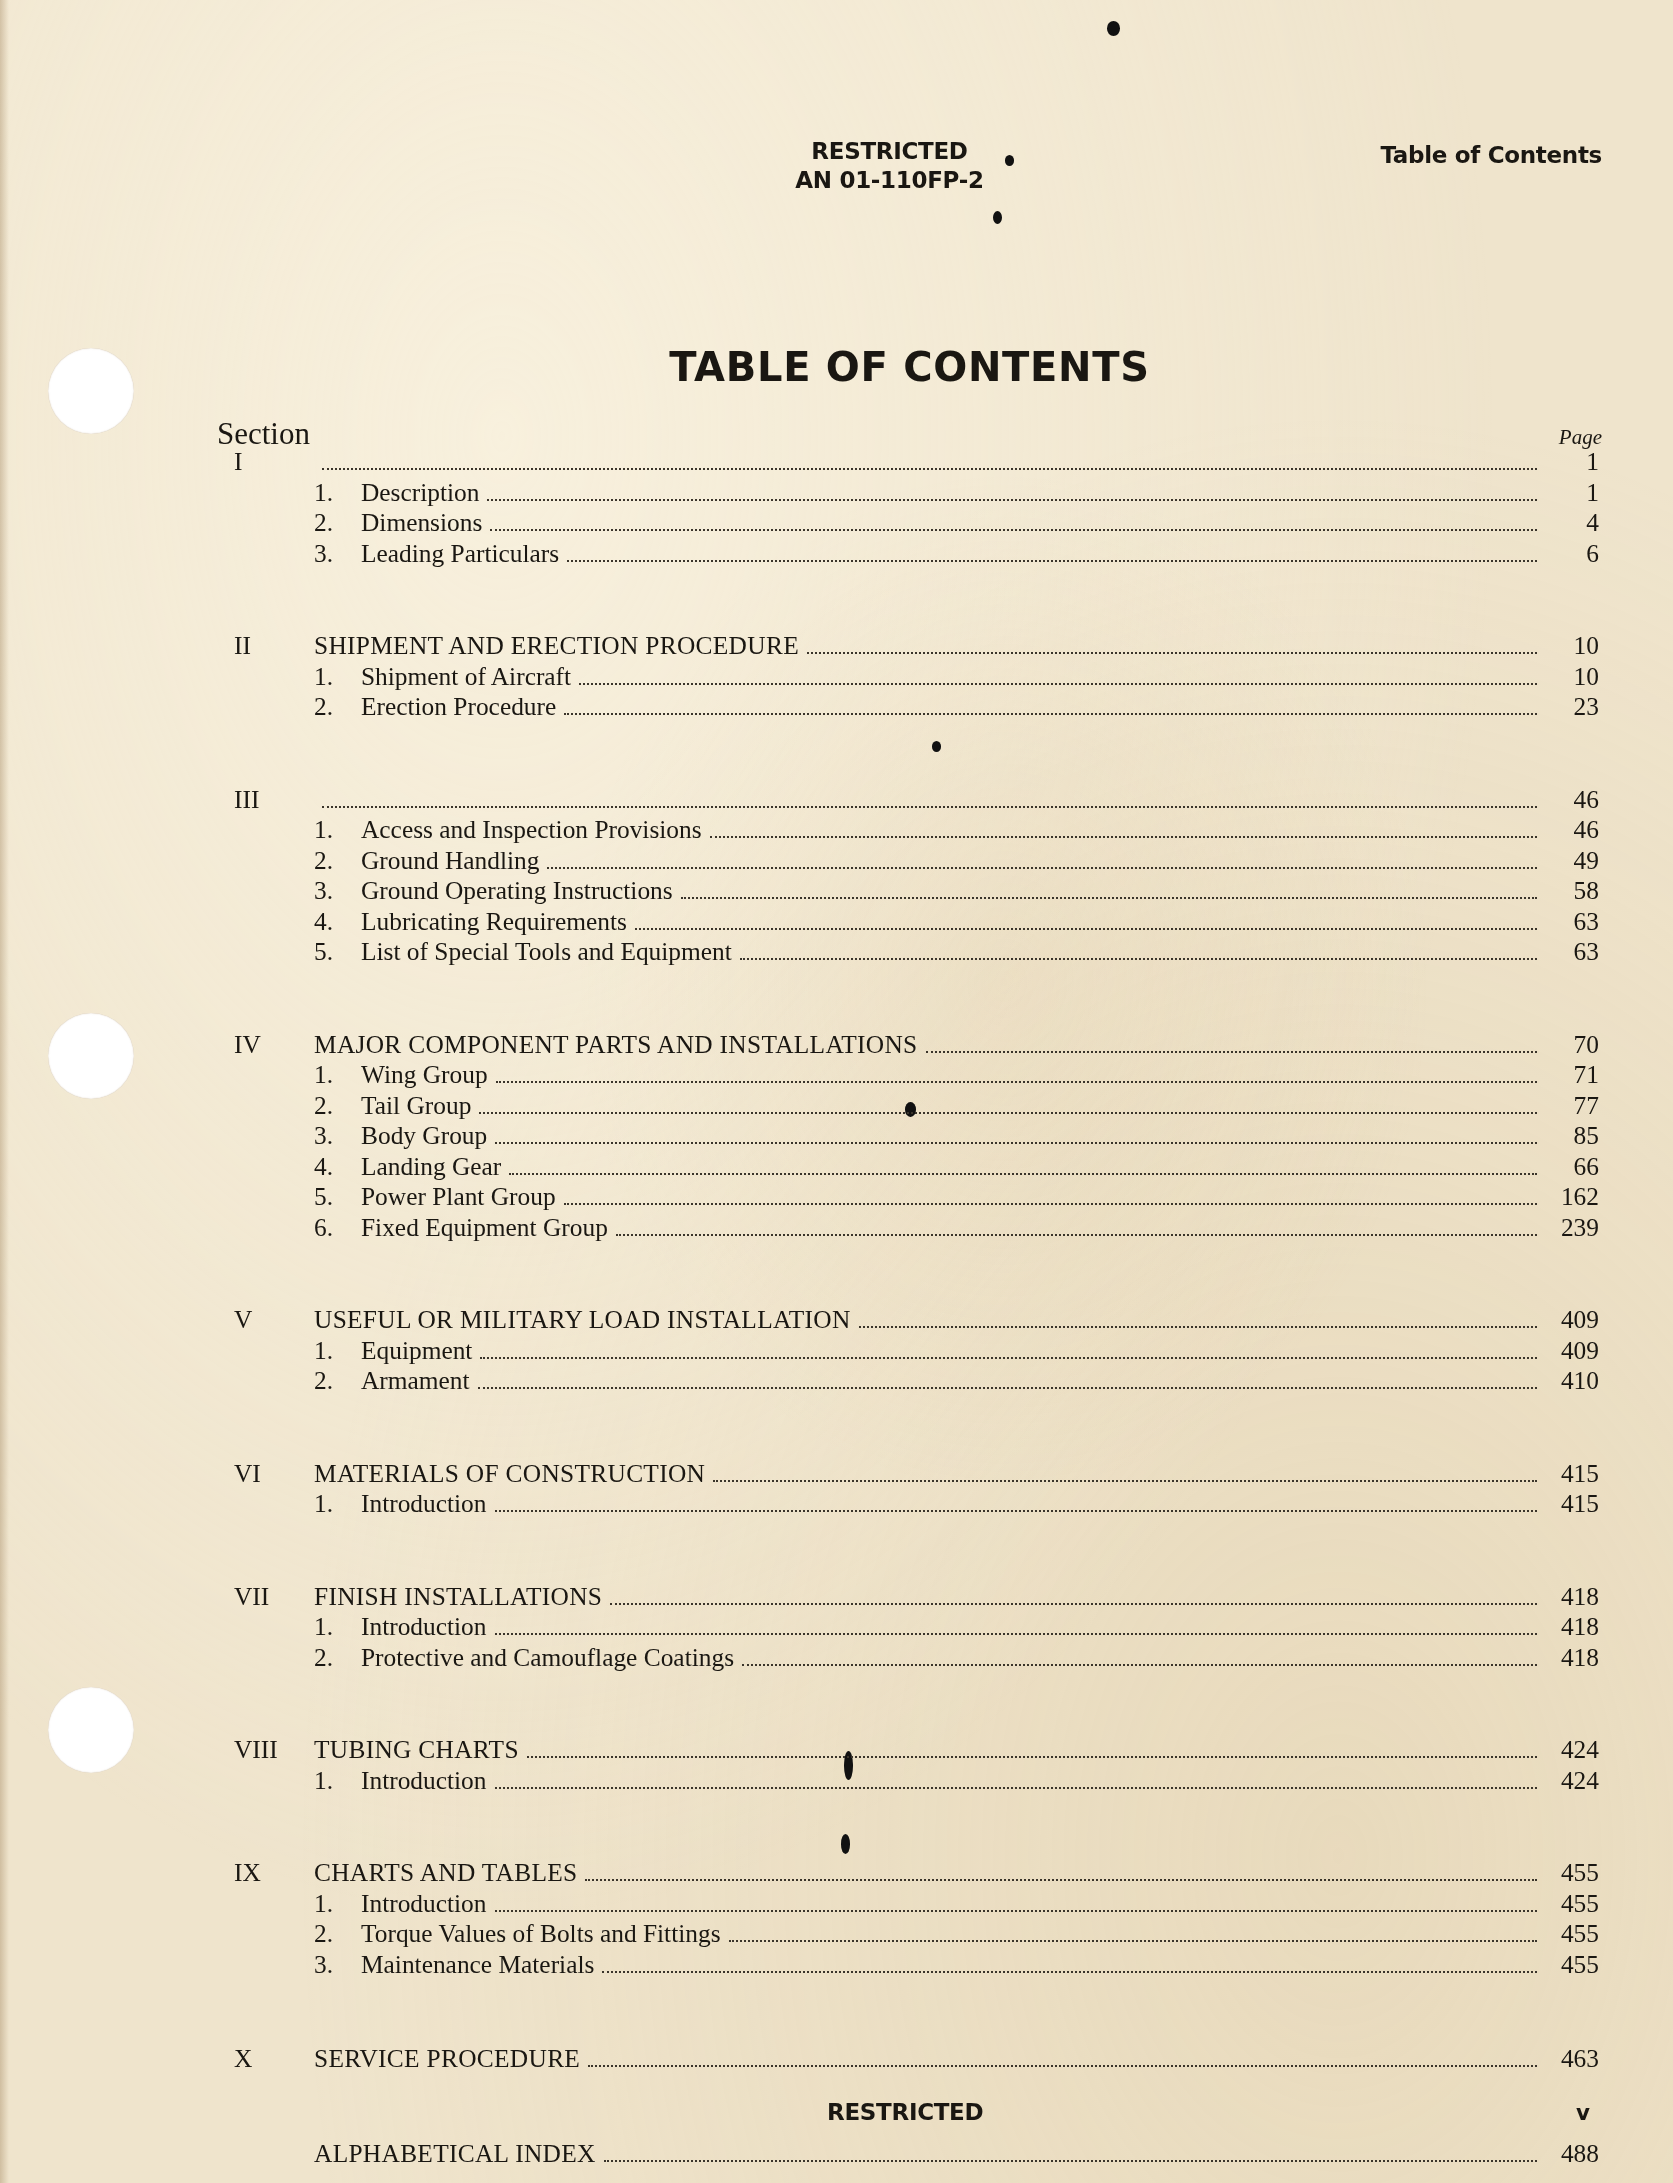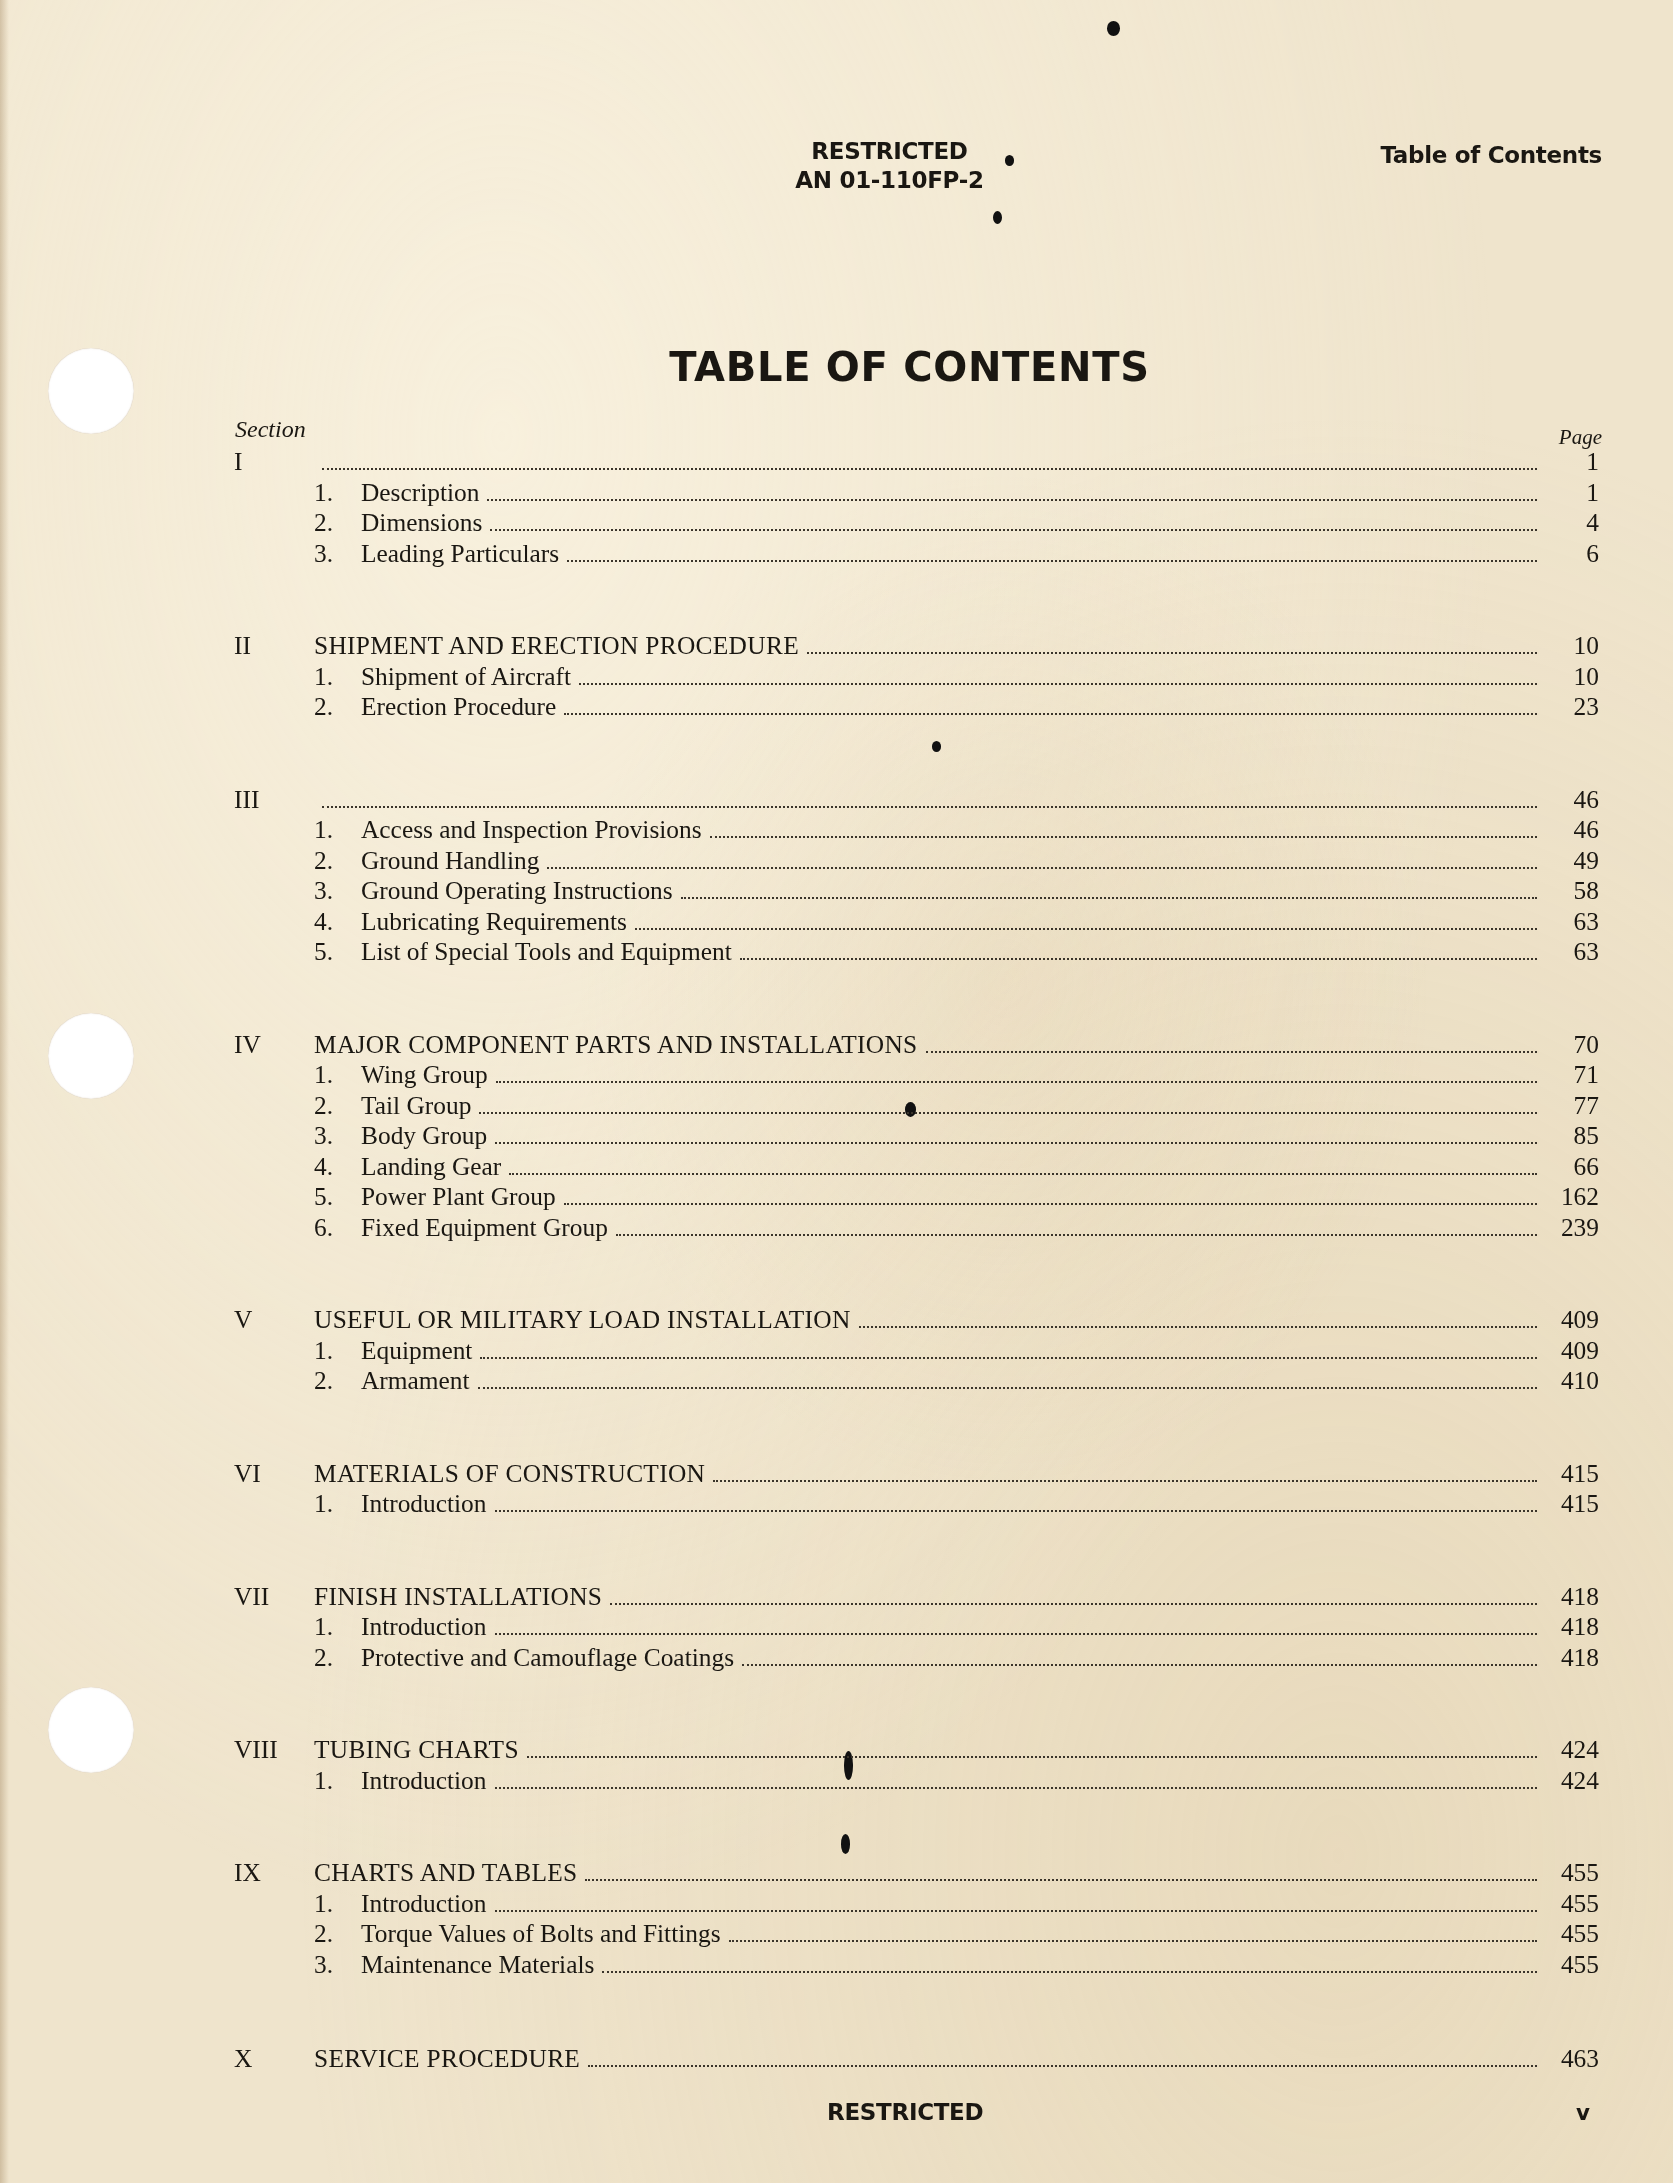--- a/index.html
+++ b/index.html
@@ -19,21 +19,21 @@
     background: #ffffff; box-shadow: inset 0 0 1.3px rgba(160,130,90,0.6); }
   .hdr-center { position: absolute; left: 769px; top: 137px; width: 241px; text-align: center;
     font-family: "DejaVu Sans", "Liberation Sans", sans-serif; font-weight: bold; font-size: 23px;
     line-height: 29px; letter-spacing: -0.3px; }
   .hdr-right { position: absolute; right: 72px; top: 142px;
     font-family: "DejaVu Sans", "Liberation Sans", sans-serif; font-weight: bold; font-size: 23px; letter-spacing: -0.3px; }
   .dot { position: absolute; background: #111; border-radius: 50%; }
   .page-title { position: absolute; left: 0; width: 1819px; top: 344px; text-align: center;
     font-family: "DejaVu Sans", "Liberation Sans", sans-serif; font-weight: bold; font-size: 40px;
     letter-spacing: 0.7px; }
-  .col-section { position: absolute; left: 235px; top: 416px; font-style: italic; font-size: 24px; }
+  .col-section { position: absolute; left: 217px; top: 416px; font-size: 31px; }
   .col-page { position: absolute; right: 72px; top: 425px; font-style: italic; font-size: 21px; }
 
   .toc { position: absolute; left: 234px; top: 447px; width: 1365px; }
   .section { margin-bottom: 0; }
   .row { display: flex; align-items: baseline; height: 30.5px; font-size: 25.4px; }
   .roman { width: 80px; flex: none; font-size: 25.4px; }
   .item-num { width: 47px; flex: none; }
   .indent { width: 80px; flex: none; }
   .label { white-space: nowrap; }
   .section-title .label { letter-spacing: 0.3px; }
@@ -332,17 +332,25 @@
     <div class="gap-lg"></div>
     <div class="section">
       <div class="row section-title">
         <span class="roman">X</span>
         <span class="label">SERVICE PROCEDURE</span>
         <span class="leader"></span>
         <span class="pg">463</span>
       </div>
     </div>
     <div class="gap-lg"></div>
+    <div class="section">
+      <div class="row section-title">
+        <span class="roman"></span>
+        <span class="label">ALPHABETICAL INDEX</span>
+        <span class="leader"></span>
+        <span class="pg">488</span>
+      </div>
+    </div>
   </div>
 
 <div class="footer-center">RESTRICTED</div>
 <div class="footer-right">v</div>
 
 
 </body></html>

